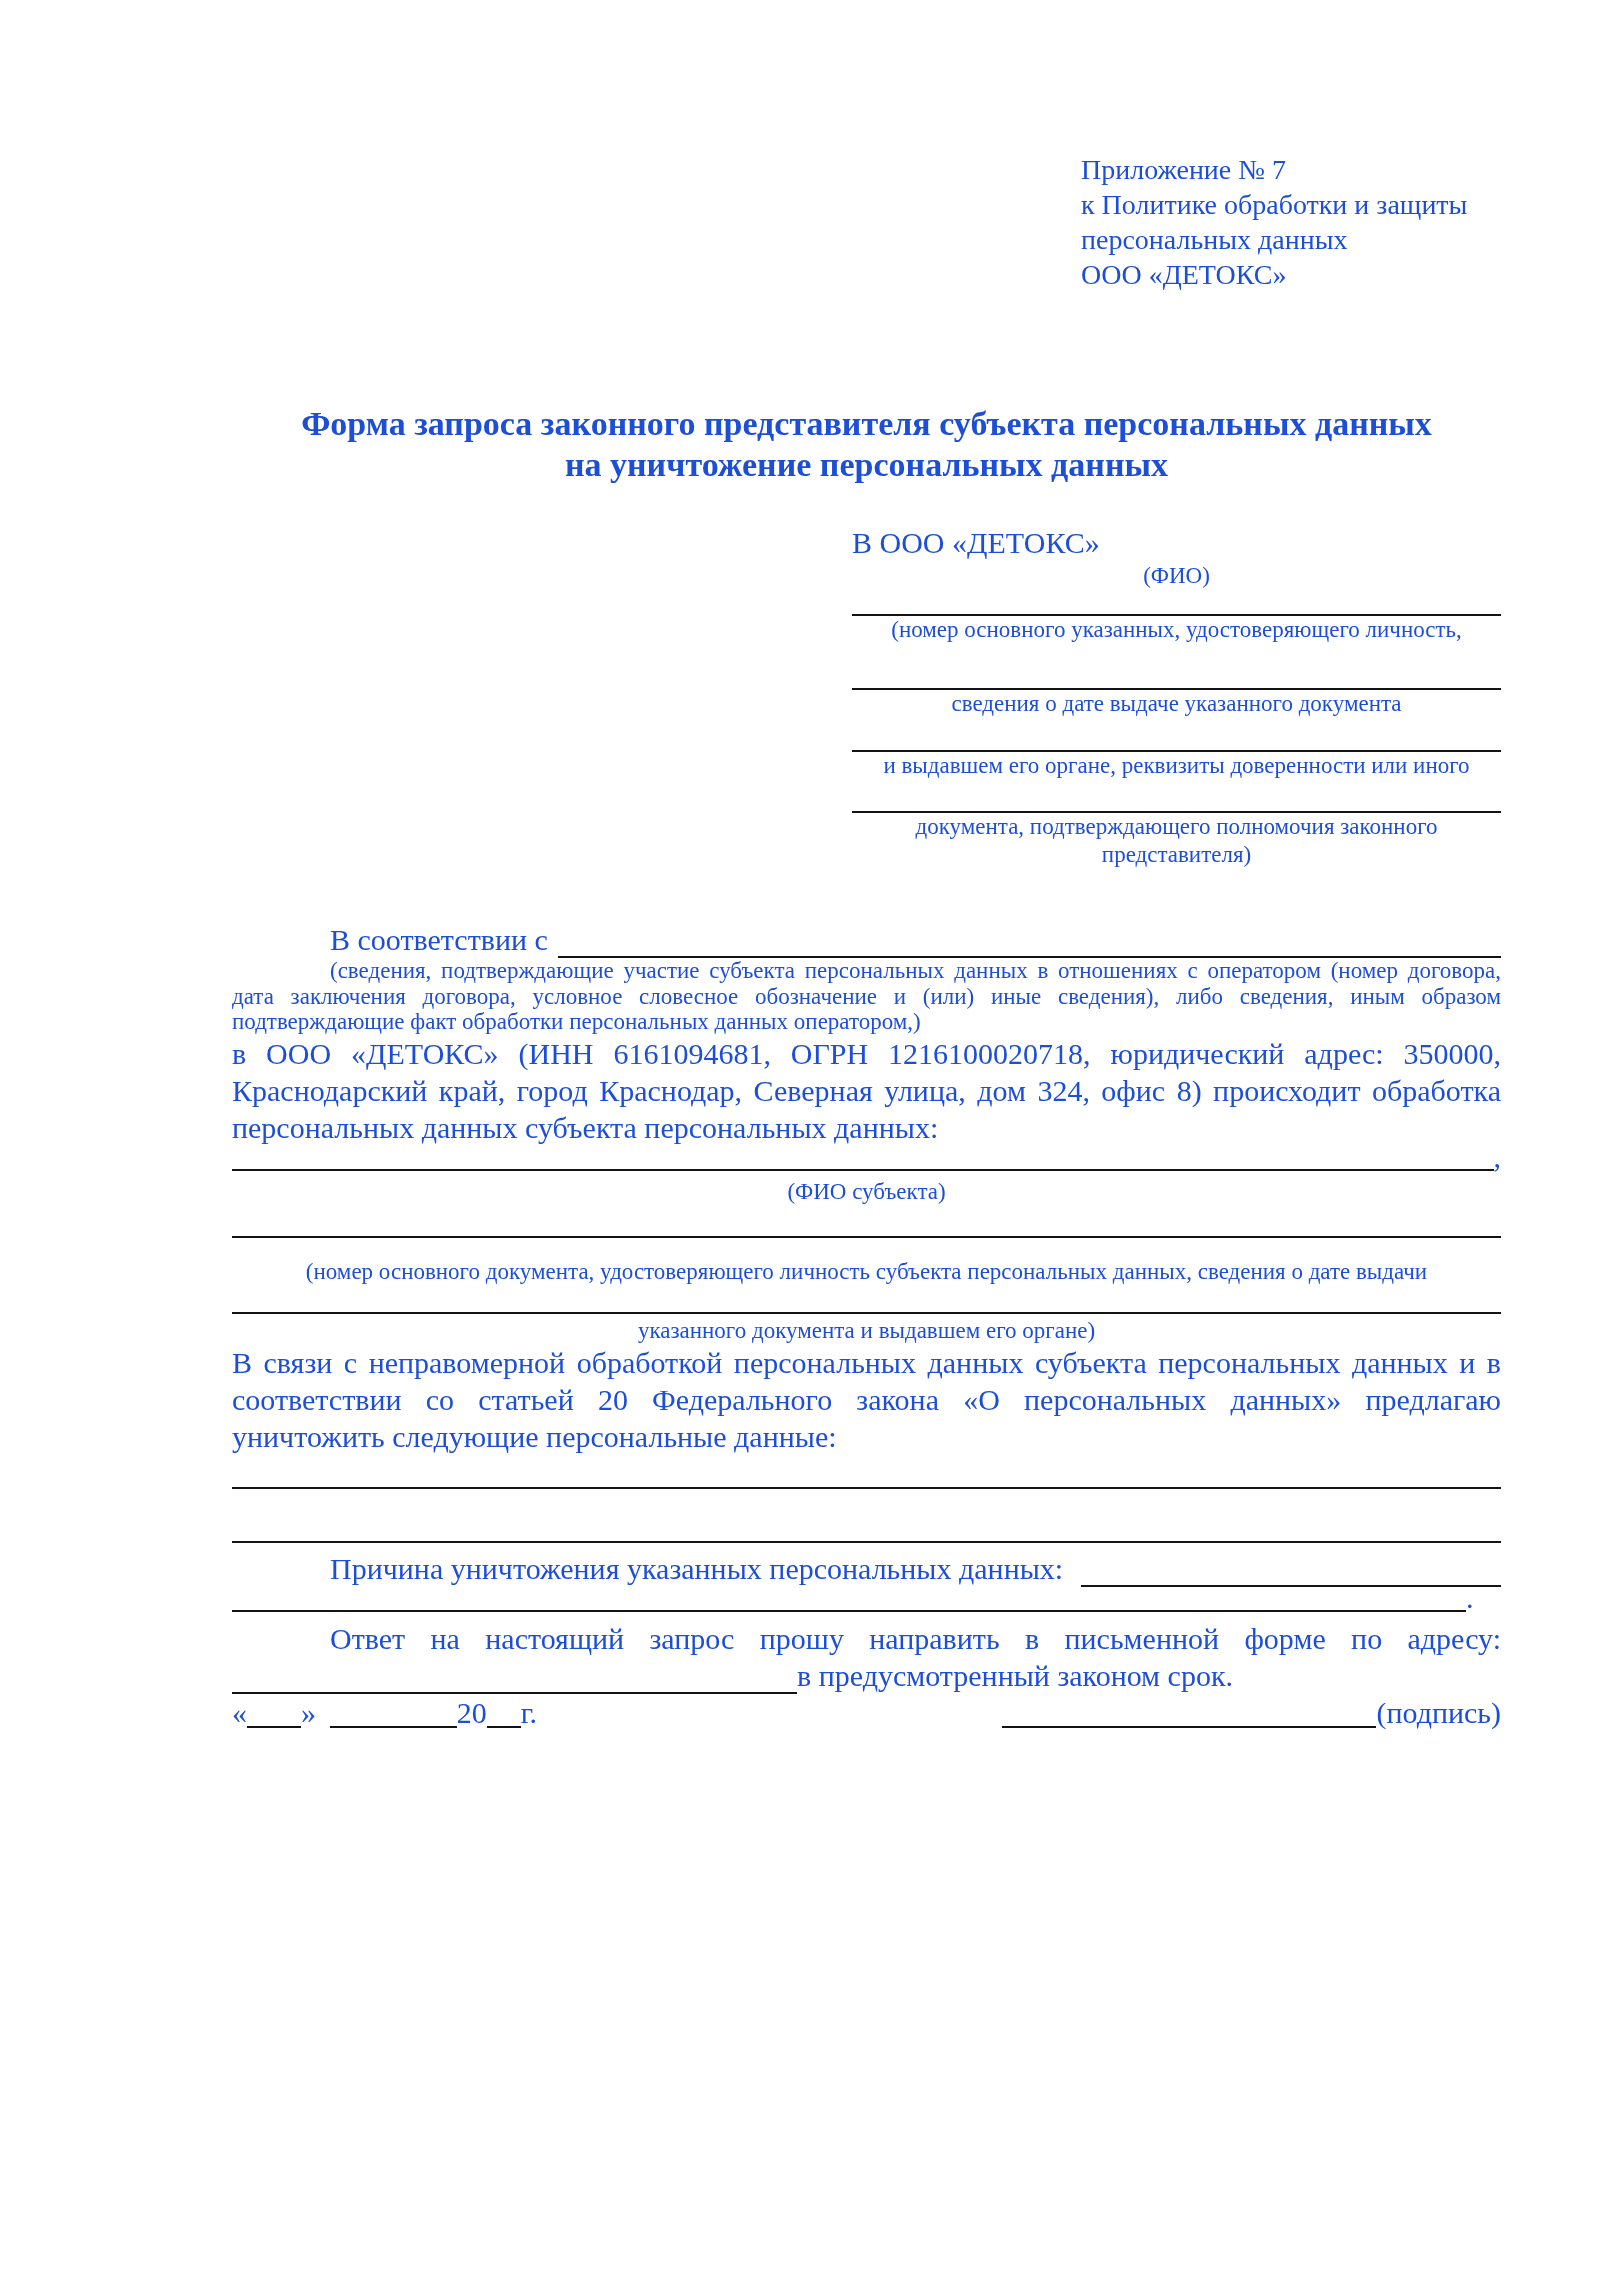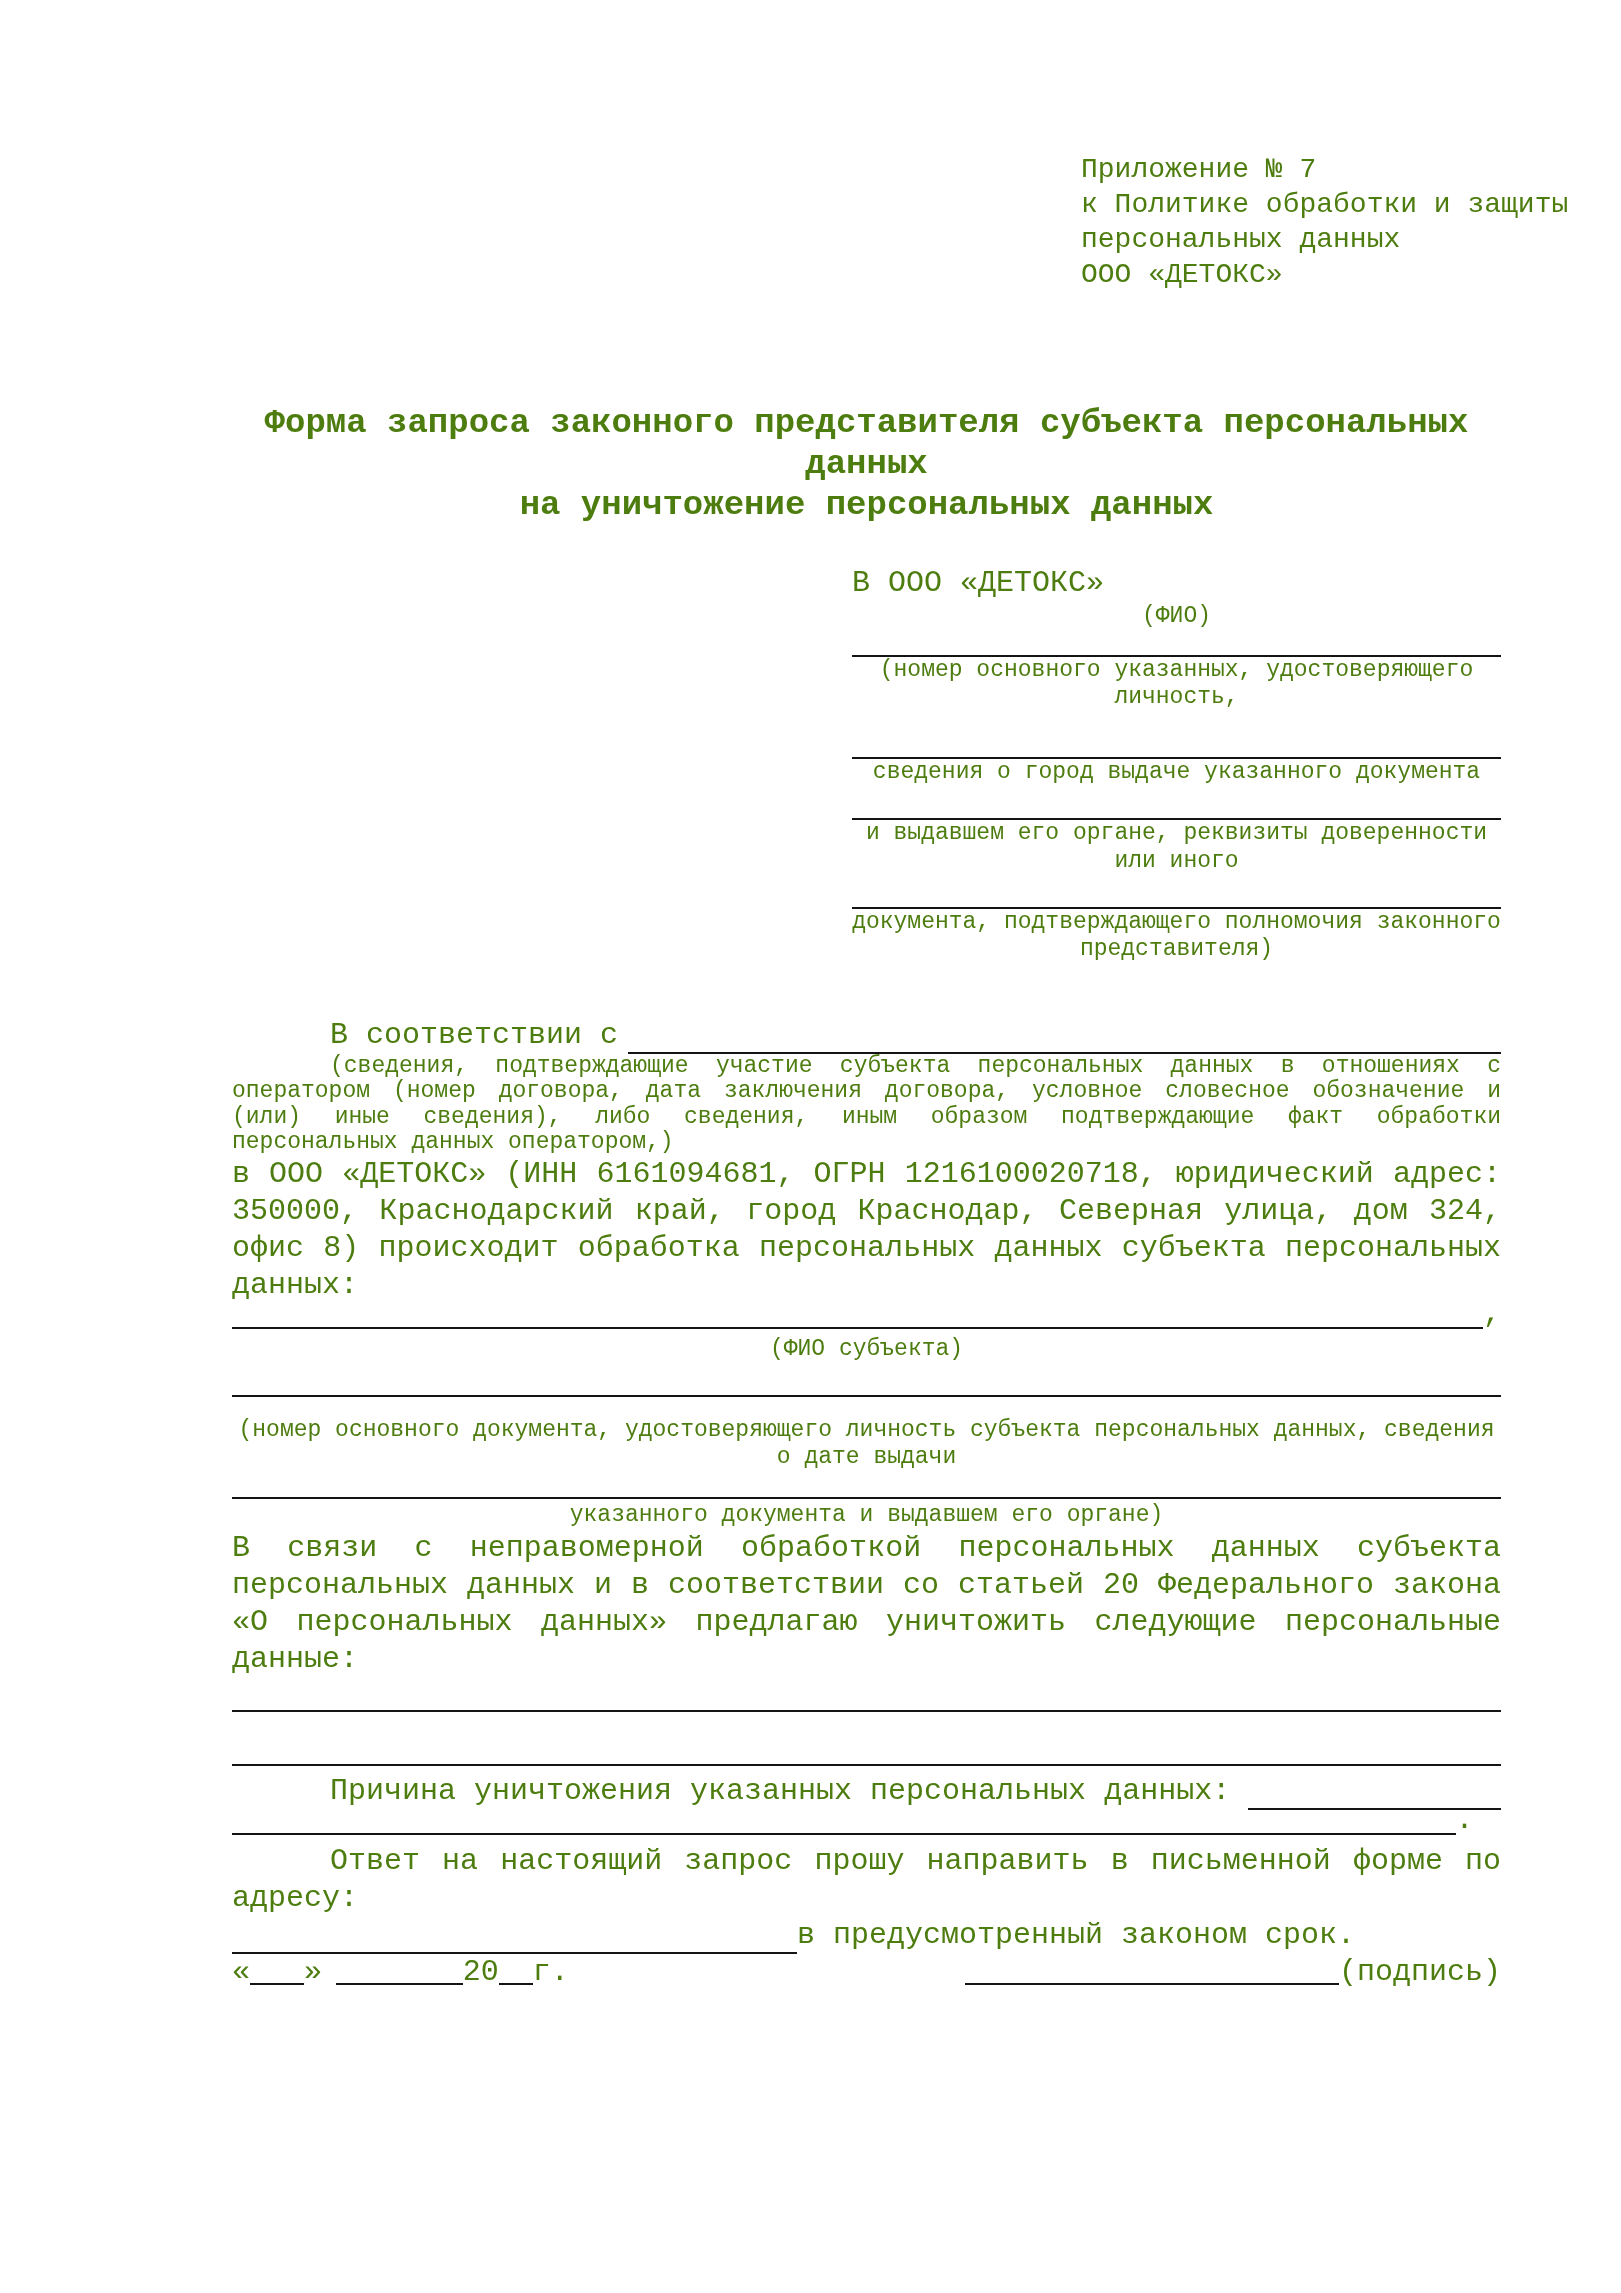--- a/index.html
+++ b/index.html
@@ -1,22 +1,22 @@
 <!DOCTYPE html>
 <html lang="ru"><head>
 <meta charset="utf-8">
 <style>
   html,body { margin:0; padding:0; background:#ffffff; }
   .page {
     position:relative;
     width:1621px; height:2090px;
     background:#fff;
     overflow:hidden;
-    font-family:Liberation Mono, monospace;
-    color:#4d7c0f;
+    font-family:Liberation Serif, serif;
+    color:#1d4ed8;
   }
   .content {
     box-sizing:border-box;
     padding:152px 120px 0 232px;
     font-size:30px;
     line-height:37px;
   }
   
   .annex { margin-left:849px; font-size:28px; line-height:35px; }
   .annex div { white-space:nowrap; }
@@ -83,21 +83,21 @@
     </div>
 
     <div class="addressee">
       <div>В ООО «ДЕТОКС»</div>
       <div class="cap cap-fio">(ФИО)</div>
 
       <div class="uline u-g1"></div>
       <div class="cap">(номер основного указанных, удостоверяющего личность,</div>
 
       <div class="uline u-g2"></div>
-      <div class="cap">сведения о город выдаче указанного документа</div>
+      <div class="cap">сведения о дате выдаче указанного документа</div>
 
       <div class="uline u-g3"></div>
       <div class="cap">и выдавшем его органе, реквизиты доверенности или иного</div>
 
       <div class="uline u-g4"></div>
       <div class="cap">документа, подтверждающего полномочия законного представителя)</div>
     </div>
 
     <div class="accord">
         <span class="lbl">В соответствии с</span>

